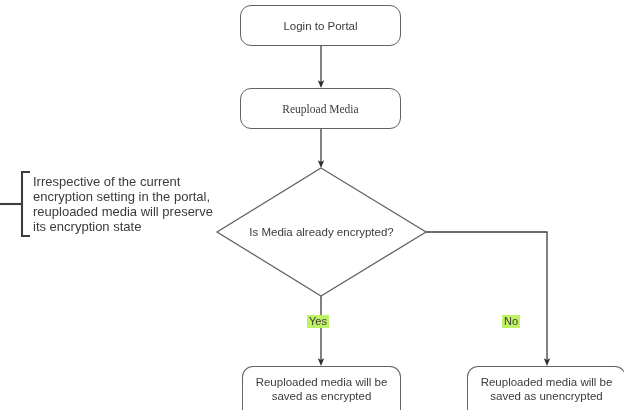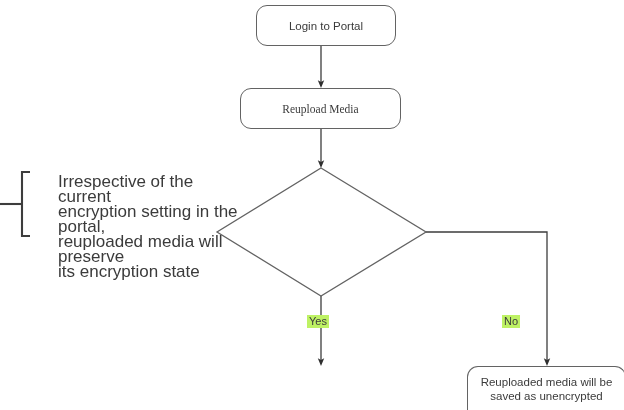--- a/index.html
+++ b/index.html
@@ -67,25 +67,24 @@
     font-size: 11px;
     line-height: 13px;
     background: #bef264;
     padding: 0 2px;
     white-space: nowrap;
     z-index: 3;
   }
   .note {
     position: absolute;
     color: #3b3b3b;
-    font-size: 17px;
+    font-size: 13px;
     line-height: 15px;
     white-space: pre-line;
     z-index: 2;
-    margin-left: 25px;
   }
 </style>
 </head>
 <body>
 
 <div id="canvas">
 
   <svg id="edges" viewBox="0 0 624 410" xmlns="http://www.w3.org/2000/svg">
     <defs>
       <marker id="arrow" markerWidth="9" markerHeight="9" refX="4.2" refY="4" orient="auto" markerUnits="userSpaceOnUse">
@@ -100,33 +99,39 @@
     <line x1="321" y1="296" x2="321" y2="362" stroke="#3d3d3d" stroke-width="1.3" marker-end="url(#arrow)"></line>
 
     <path d="M426,232 L547,232 L547,362" fill="none" stroke="#3d3d3d" stroke-width="1.3" marker-end="url(#arrow)"></path>
 
     <path d="M30,172 L22,172 L22,236 L30,236" fill="none" stroke="#3d3d3d" stroke-width="2.1"></path>
     <line x1="0" y1="204" x2="22" y2="204" stroke="#3d3d3d" stroke-width="2.1"></line>
 
     <polygon points="321,168 426,232 321,296 217,232" fill="#ffffff" stroke="#636363" stroke-width="1.3"></polygon>
   </svg>
 
-  <div class="node" style="left:256px; top:5px; width:140px; height:41px;">
+  <div class="node" style="left:240px; top:5px; width:161px; height:41px;">
     <span>Login to Portal</span>
   </div>
 
   <div class="node" style="left:240px; top:88px; width:161px; height:41px;font-family:Liberation Serif, serif;">
     <span>Reupload Media</span>
   </div>
 
+  <div class="diamond-wrap" style="left:217px; top:168px; width:209px; height:128px;">
+    <div class="diamond-label">Is Media already encrypted?</div>
+  </div>
 
   <div class="edge-label" style="left:307px; top:315px;">Yes</div>
 
   <div class="edge-label" style="left:502px; top:315px;">No</div>
 
+  <div class="node" style="left:242px; top:366px; width:159px; height:44px; border-radius:11px 11px 0 0; border-bottom:none;">
+    <span>Reuploaded media will be saved as encrypted</span>
+  </div>
 
   <div class="node" style="left:467px; top:366px; width:159px; height:44px; border-radius:11px 11px 0 0; border-bottom:none;">
     <span>Reuploaded media will be saved as unencrypted</span>
   </div>
 
   <div class="note" style="left:33px; top:174px; width:185px;">Irrespective of the current
 encryption setting in the portal,
 reuploaded media will preserve
 its encryption state</div>
 

